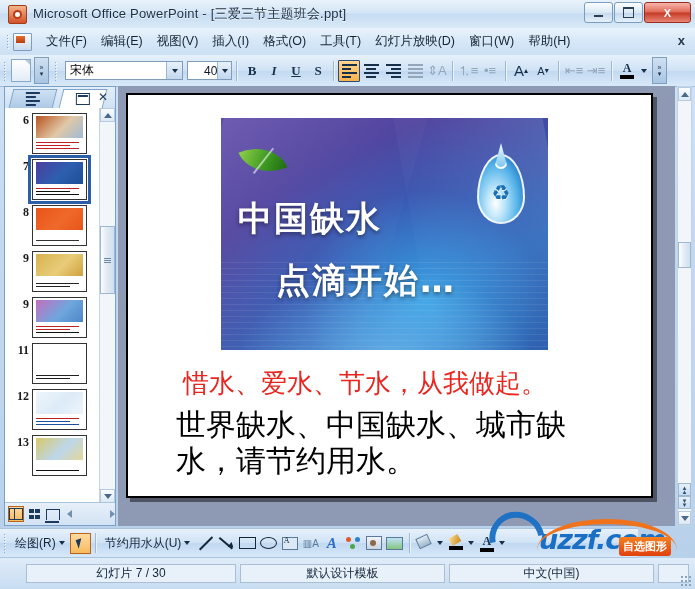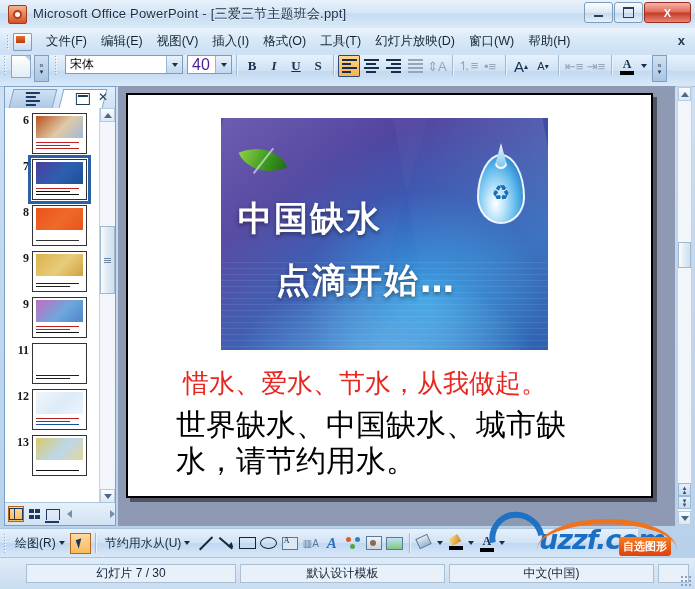--- a/index.html
+++ b/index.html
@@ -68,21 +68,21 @@
     content:"";position:absolute;left:2px;top:2px;width:9px;height:7px;
     background:linear-gradient(180deg,#e86f2c,#b93c10);
   }
   .menu-item{padding:3px 7px;font-size:12.5px;color:#152535;white-space:nowrap;cursor:default;}
   .menu-close{position:absolute;right:10px;top:5px;font-size:13px;color:#24384d;font-weight:bold;}
   
   .fmtbar{
     position:absolute;left:0;top:55px;width:695px;height:31px;
     background:linear-gradient(180deg,#e7f1fb,#cfe2f5 50%,#c2d9f1 52%,#d9e9f9);
     border-bottom:1px solid #9cbcdb;
-    display:flex;
+    display:flex;align-items:center;
   }
   .tbgrip{width:4px;height:20px;margin:0 3px;
     background-image:radial-gradient(#ffffff 40%,transparent 41%),radial-gradient(#90accb 40%,transparent 41%);
     background-size:3px 3px;background-position:1px 1px,0 0;}
   .newdoc{
     width:18px;height:21px;margin:0 1px;
     background:linear-gradient(180deg,#ffffff,#e2ecf6);
     border:1px solid #8aa8c6;position:relative;
   }
   .newdoc:before{content:"";position:absolute;right:0;top:0;border-top:5px solid #b7cbe0;border-left:5px solid transparent;}
@@ -95,21 +95,21 @@
   }
   .fontbox{
     width:118px;height:19px;margin-left:4px;background:#fff;border:1px solid #7f9dbb;
     display:flex;align-items:center;box-sizing:border-box;
   }
   .fontbox .val{flex:1;padding-left:4px;font-size:12px;color:#000;}
   .sizebox{
     width:45px;height:19px;margin-left:4px;background:#fff;border:1px solid #7f9dbb;
     display:flex;align-items:center;box-sizing:border-box;
   }
-  .sizebox .val{flex:1;padding-left:4px;font-size:16px;color:#4c1d95;}
+  .sizebox .val{flex:1;padding-left:16px;font-size:12px;color:#0f172a;}
   .ddbtn{
     width:15px;height:17px;background:linear-gradient(180deg,#e8f1fa,#c2d8ee);
     border-left:1px solid #9ab6d2;display:flex;align-items:center;justify-content:center;
   }
   .caret{width:0;height:0;border-left:3.5px solid transparent;border-right:3.5px solid transparent;border-top:4px solid #16304c;}
   .sep{width:1px;height:20px;background:#9db9d4;margin:0 4px;box-shadow:1px 0 0 #eaf3fb;}
   .tbtn{
     width:22px;height:22px;display:flex;align-items:center;justify-content:center;
     font-size:13px;color:#16304c;border:1px solid transparent;box-sizing:border-box;
   }

